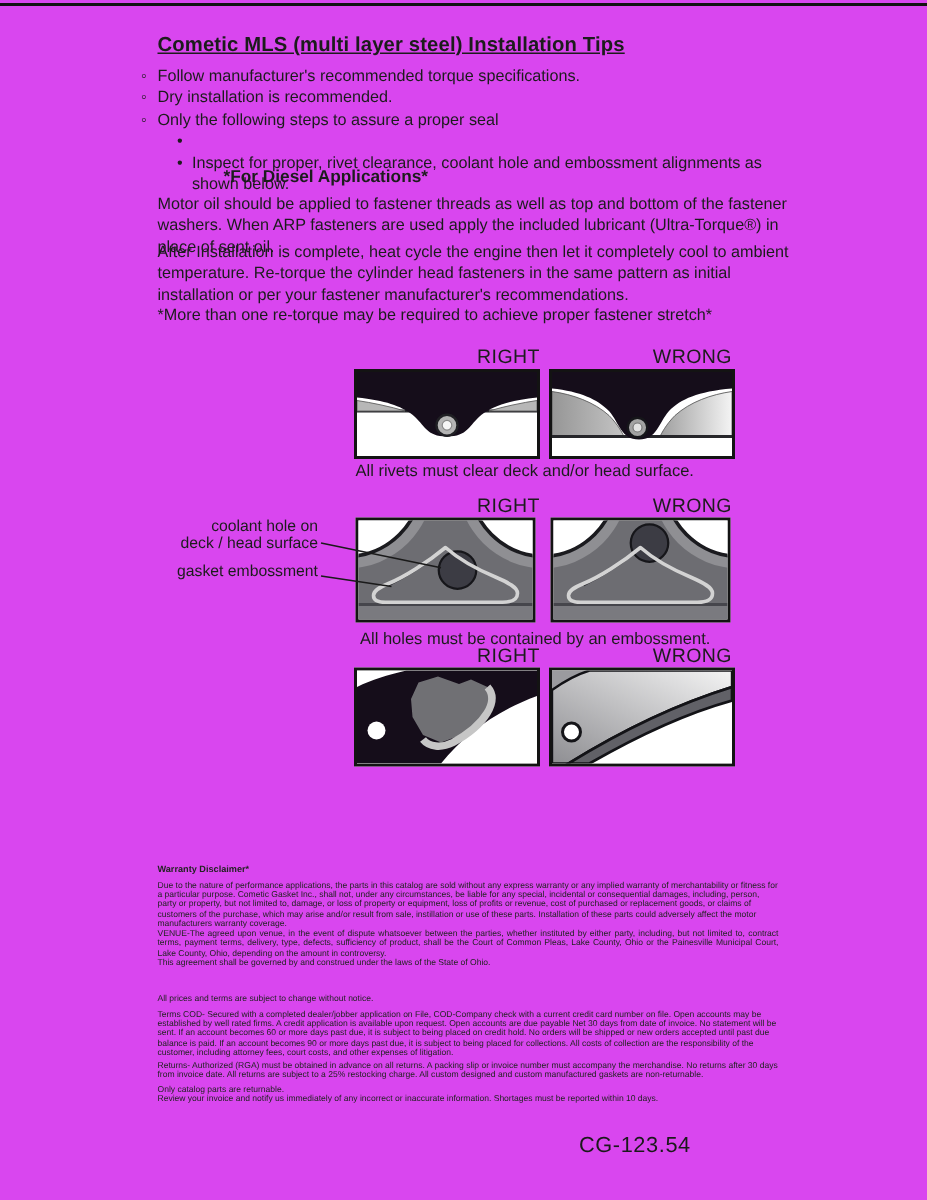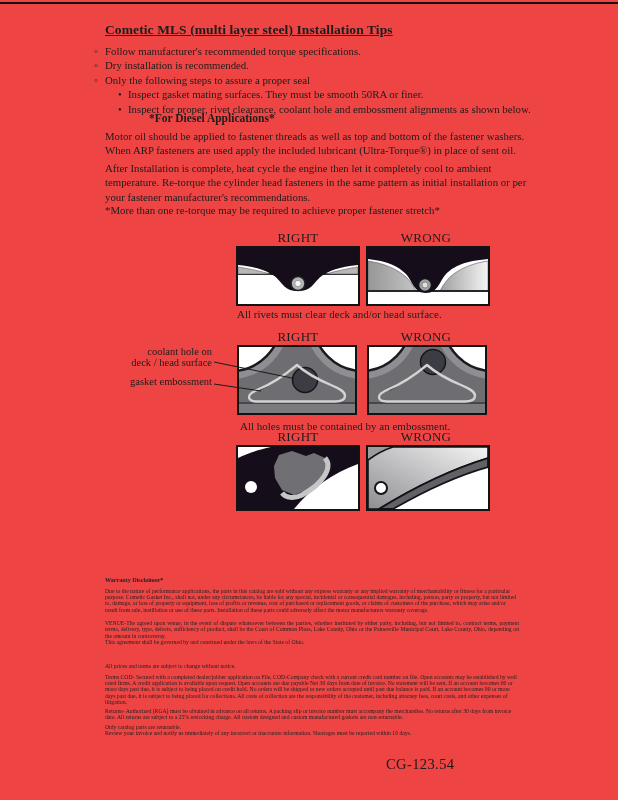--- a/index.html
+++ b/index.html
@@ -1,37 +1,37 @@
 <!DOCTYPE html>
 <html><head>
 <meta charset="utf-8">
 <style>
   html,body { margin:0; padding:0; background:#ffffff; }
   .page {
-    position:relative; width:618px; height:800px; background:#ef4444;
-    font-family:Liberation Serif, serif; color:#1c1c1c; overflow:hidden;
+    position:relative; width:618px; height:800px; background:#d946ef;
+    font-family:Liberation Sans, sans-serif; color:#1c1c1c; overflow:hidden;
   }
   .top-rule { position:absolute; left:0; top:2px; width:618px; height:2px; background:#121212; }
 
   .title { position:absolute; left:105px; top:22px; margin:0; font-size:13.5px; font-weight:bold;
            text-decoration:underline; letter-spacing:0.1px; }
 
   .bullets { position:absolute; left:94px; top:44px; width:440px; font-size:10.8px; }
   .bullet-row { display:flex; line-height:14.4px; }
   .bullet-glyph { width:11px; flex:0 0 11px; }
   .bullet-row.sub { margin-left:24px; }
   .bullet-row.sub .bullet-glyph { width:10px; flex:0 0 10px; }
 
   .diesel-heading { position:absolute; left:105px; top:112px; font-size:11.5px; font-weight:bold;margin-left:44px; }
   .body-para { position:absolute; left:105px; width:428px; font-size:10.8px; line-height:14.3px; }
   .p-oil   { top:129px; }
   .p-heat  { top:161px; }
   .p-note  { top:203px; }
 
-  .fig-label { position:absolute; width:124px; text-align:center; font-size:13px; letter-spacing:0.3px; }
+  .fig-label { position:absolute; width:124px; text-align:right; font-size:13px; letter-spacing:0.3px; }
   .lbl-r1a { left:236px; top:230px; }  .lbl-r1b { left:364px; top:230px; }
   .lbl-r2a { left:236px; top:329px; }  .lbl-r2b { left:364px; top:329px; }
   .lbl-r3a { left:236px; top:429px; }  .lbl-r3b { left:364px; top:429px; }
 
   .panel { position:absolute; border:2px solid #131313; background:#fff; display:block; }
   .pan-r1a { left:236px; top:246px; } .pan-r1b { left:366px; top:246px; }
   .pan-r2a { left:237px; top:345px; } .pan-r2b { left:367px; top:345px; }
   .pan-r3a { left:236px; top:445px; } .pan-r3b { left:366px; top:445px; }
 
   .caption { position:absolute; font-size:11px; line-height:12px; }
@@ -73,21 +73,20 @@
     <div class="bullet-row">
       <span class="bullet-glyph">◦</span>
       <span>Dry installation is recommended.</span>
     </div>
     <div class="bullet-row">
       <span class="bullet-glyph">◦</span>
       <span>Only the following steps to assure a proper seal</span>
     </div>
     <div class="bullet-row sub">
       <span class="bullet-glyph">•</span>
-      <span>Inspect gasket mating surfaces.  They must be smooth 50RA or finer.</span>
     </div>
     <div class="bullet-row sub">
       <span class="bullet-glyph">•</span>
       <span>Inspect for proper, rivet clearance, coolant hole and embossment alignments as shown below.</span>
     </div>
   </div>
 
   <div class="diesel-heading">*For Diesel Applications*</div>
   <div class="body-para p-oil">Motor oil should be applied to fastener threads as well as top and bottom of the fastener washers. When ARP fasteners are used apply the included lubricant (Ultra-Torque®) in place of sent oil.</div>
   <div class="body-para p-note">*More than one re-torque may be required to achieve proper fastener stretch*</div>

